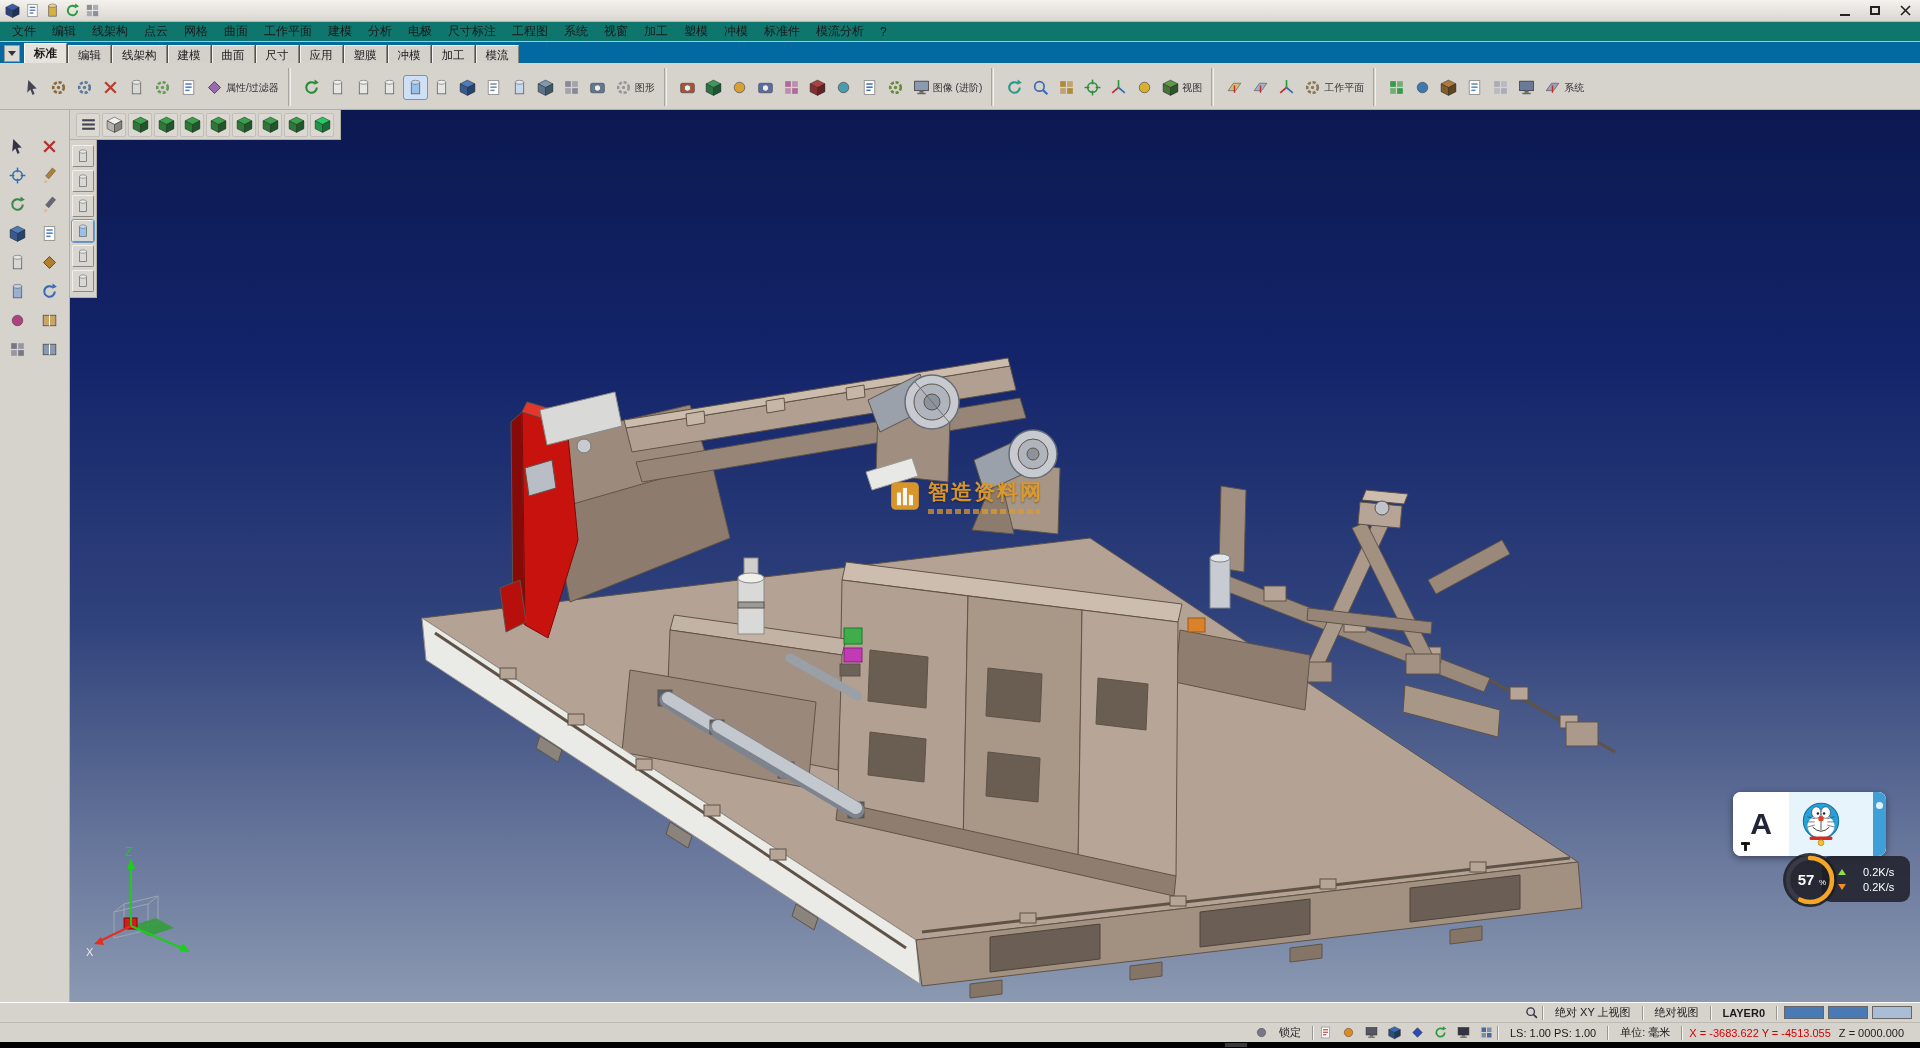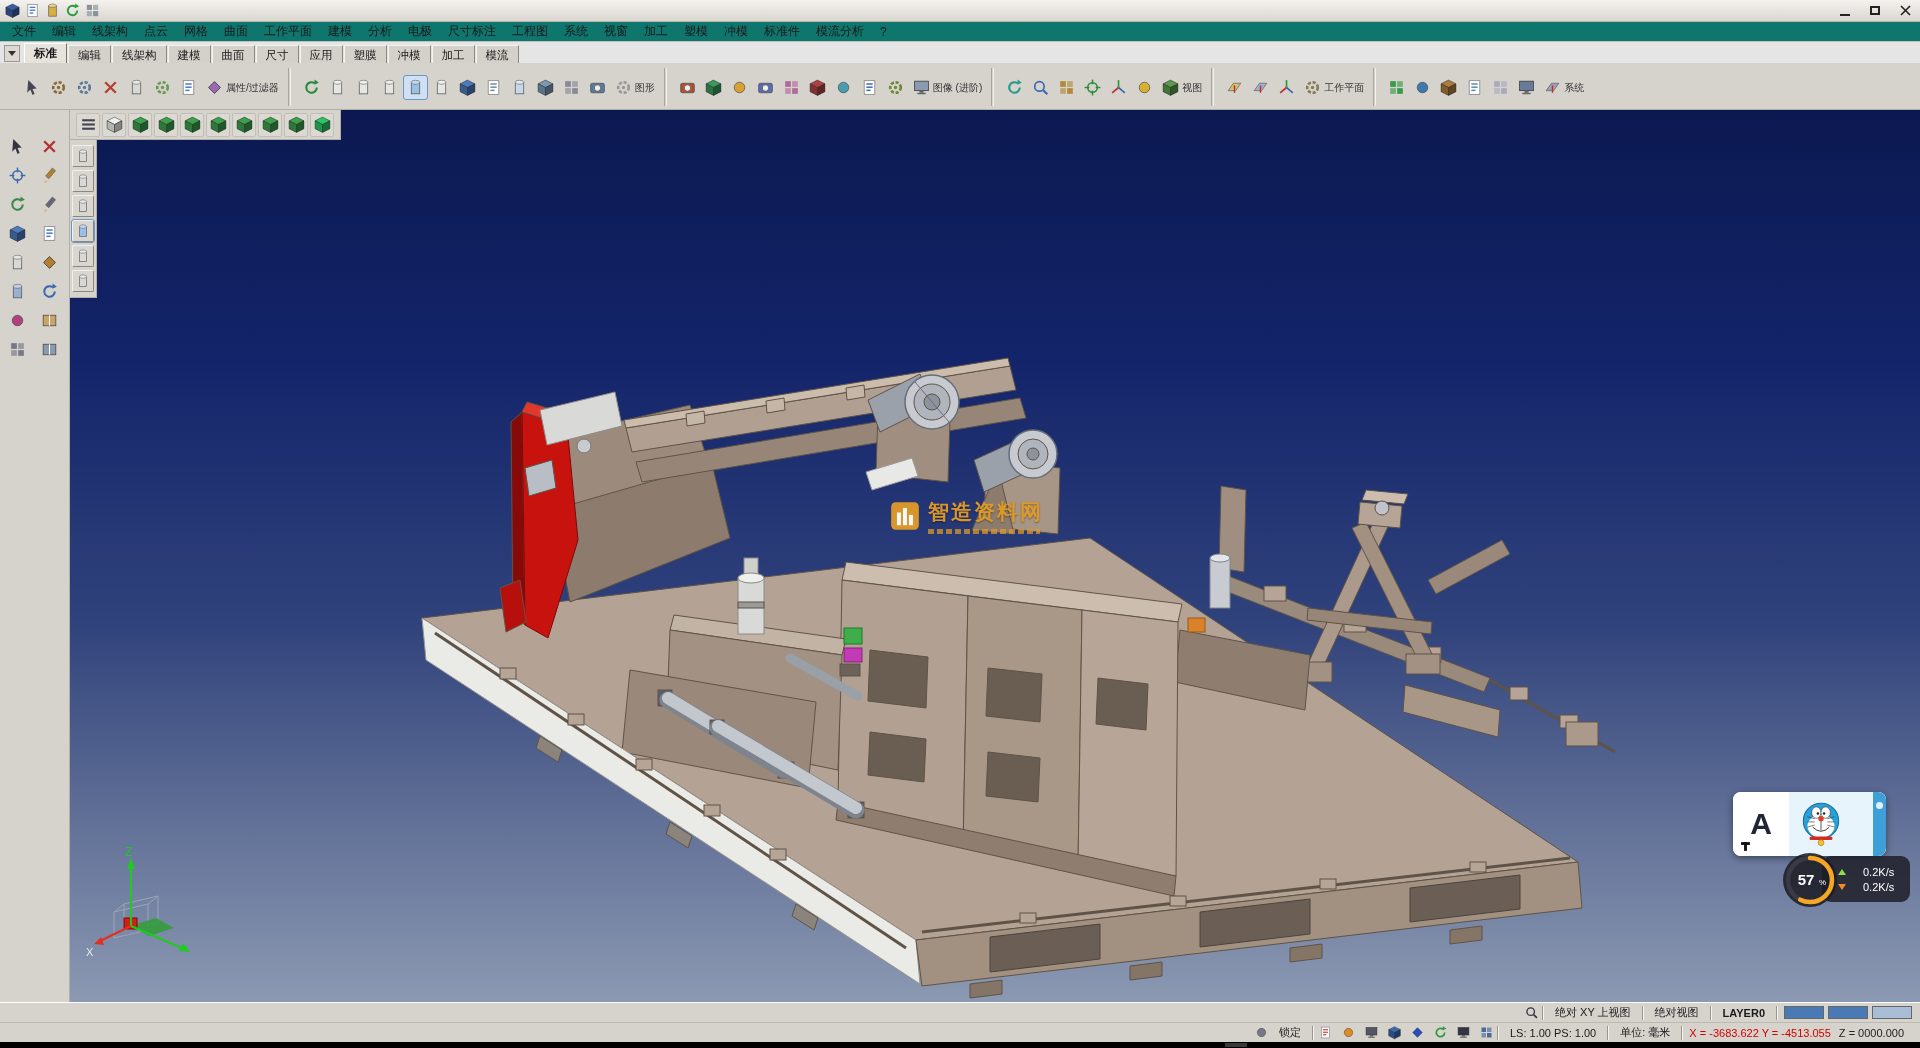--- a/index.html
+++ b/index.html
@@ -17,21 +17,21 @@
   .tb-btn { width:30px; height:20px; display:flex; align-items:center; justify-content:center; cursor:default; }
   .g-min { width:10px; height:2px; background:#222; margin-top:8px; }
   .g-max { width:10px; height:9px; border:2px solid #222; }
 
   
   .menubar { height:20px; display:flex; align-items:center; padding-left:4px;
     background:#0f766e; border-bottom:1px solid #c2bfb9; }
   .menu-item { padding:2px 8px; white-space:nowrap; cursor:default; }
 
   
-  .tabbar { height:21px; display:flex; align-items:flex-end; background:#e5e5e5; padding-left:2px; gap:1px; }
+  .tabbar { height:21px; display:flex; align-items:flex-end; background:#0369a1; padding-left:2px; gap:1px; }
   .tab-drop { width:16px; height:17px; border:1px solid #9a9792; background:#dcd9d3;
     display:flex; align-items:center; justify-content:center; margin:0 3px 1px 2px; }
   .caret { width:0; height:0; border-left:4px solid transparent; border-right:4px solid transparent; border-top:5px solid #333; }
   .tab { height:18px; padding:2px 9px; font-size:11.5px; background:#d4d1cb; white-space:nowrap;
     border:1px solid; border-color:#f5f3ef #8a8781 #8a8781 #f5f3ef; border-bottom:none; cursor:default; }
   .tab.active { background:#e6e3dd; font-weight:bold; height:20px; border-color:#fff #77746e #77746e #fff; }
 
   
   .toolbar { height:47px; background:#d6d3cd; display:flex; align-items:stretch;
     padding:2px 4px 0 14px; border-bottom:1px solid #b2afa9; }
@@ -62,21 +62,21 @@
   .mini-col { position:absolute; left:0; top:30px; width:27px; background:#d6d3cd;
     border-right:1px solid #b2afa9; border-bottom:1px solid #b2afa9;
     display:flex; flex-direction:column; gap:3px; padding:5px 1px; align-items:center; }
   .mini-col .ic { width:22px; height:22px; border:1px solid; border-color:#f2f0ec #8a8781 #8a8781 #f2f0ec; background:#d9d6d0; }
   .mini-col .ic svg { width:16px; height:16px; }
 
   .model-svg { position:absolute; inset:0; width:100%; height:100%; }
 
   .axes { position:absolute; left:14px; bottom:26px; width:140px; height:130px; }
 
-  .watermark { position:absolute; left:820px; top:388px; display:flex; align-items:center; gap:8px; opacity:.96; }
+  .watermark { position:absolute; left:820px; top:368px; display:flex; align-items:center; gap:8px; opacity:.96; }
   .wm-logo { width:30px; height:30px; }
   .wm-text { color:#e09a28; font-size:21px; font-weight:bold; letter-spacing:2px; white-space:nowrap;
     text-shadow:0 1px 2px rgba(0,0,0,.4); }
   .wm-sub { height:5px; width:112px; margin-top:3px; opacity:.75;
     background:repeating-linear-gradient(90deg,#e09a28 0 6px,transparent 6px 9px); }
 
   
   .widget-card { position:absolute; left:1663px; top:682px; width:153px; height:64px;
     background:#fff; border-radius:8px; box-shadow:0 2px 7px rgba(0,0,0,.45); display:flex; overflow:hidden; }
   .wc-left { width:56px; position:relative; display:flex; align-items:center; justify-content:center; background:#fff; }

